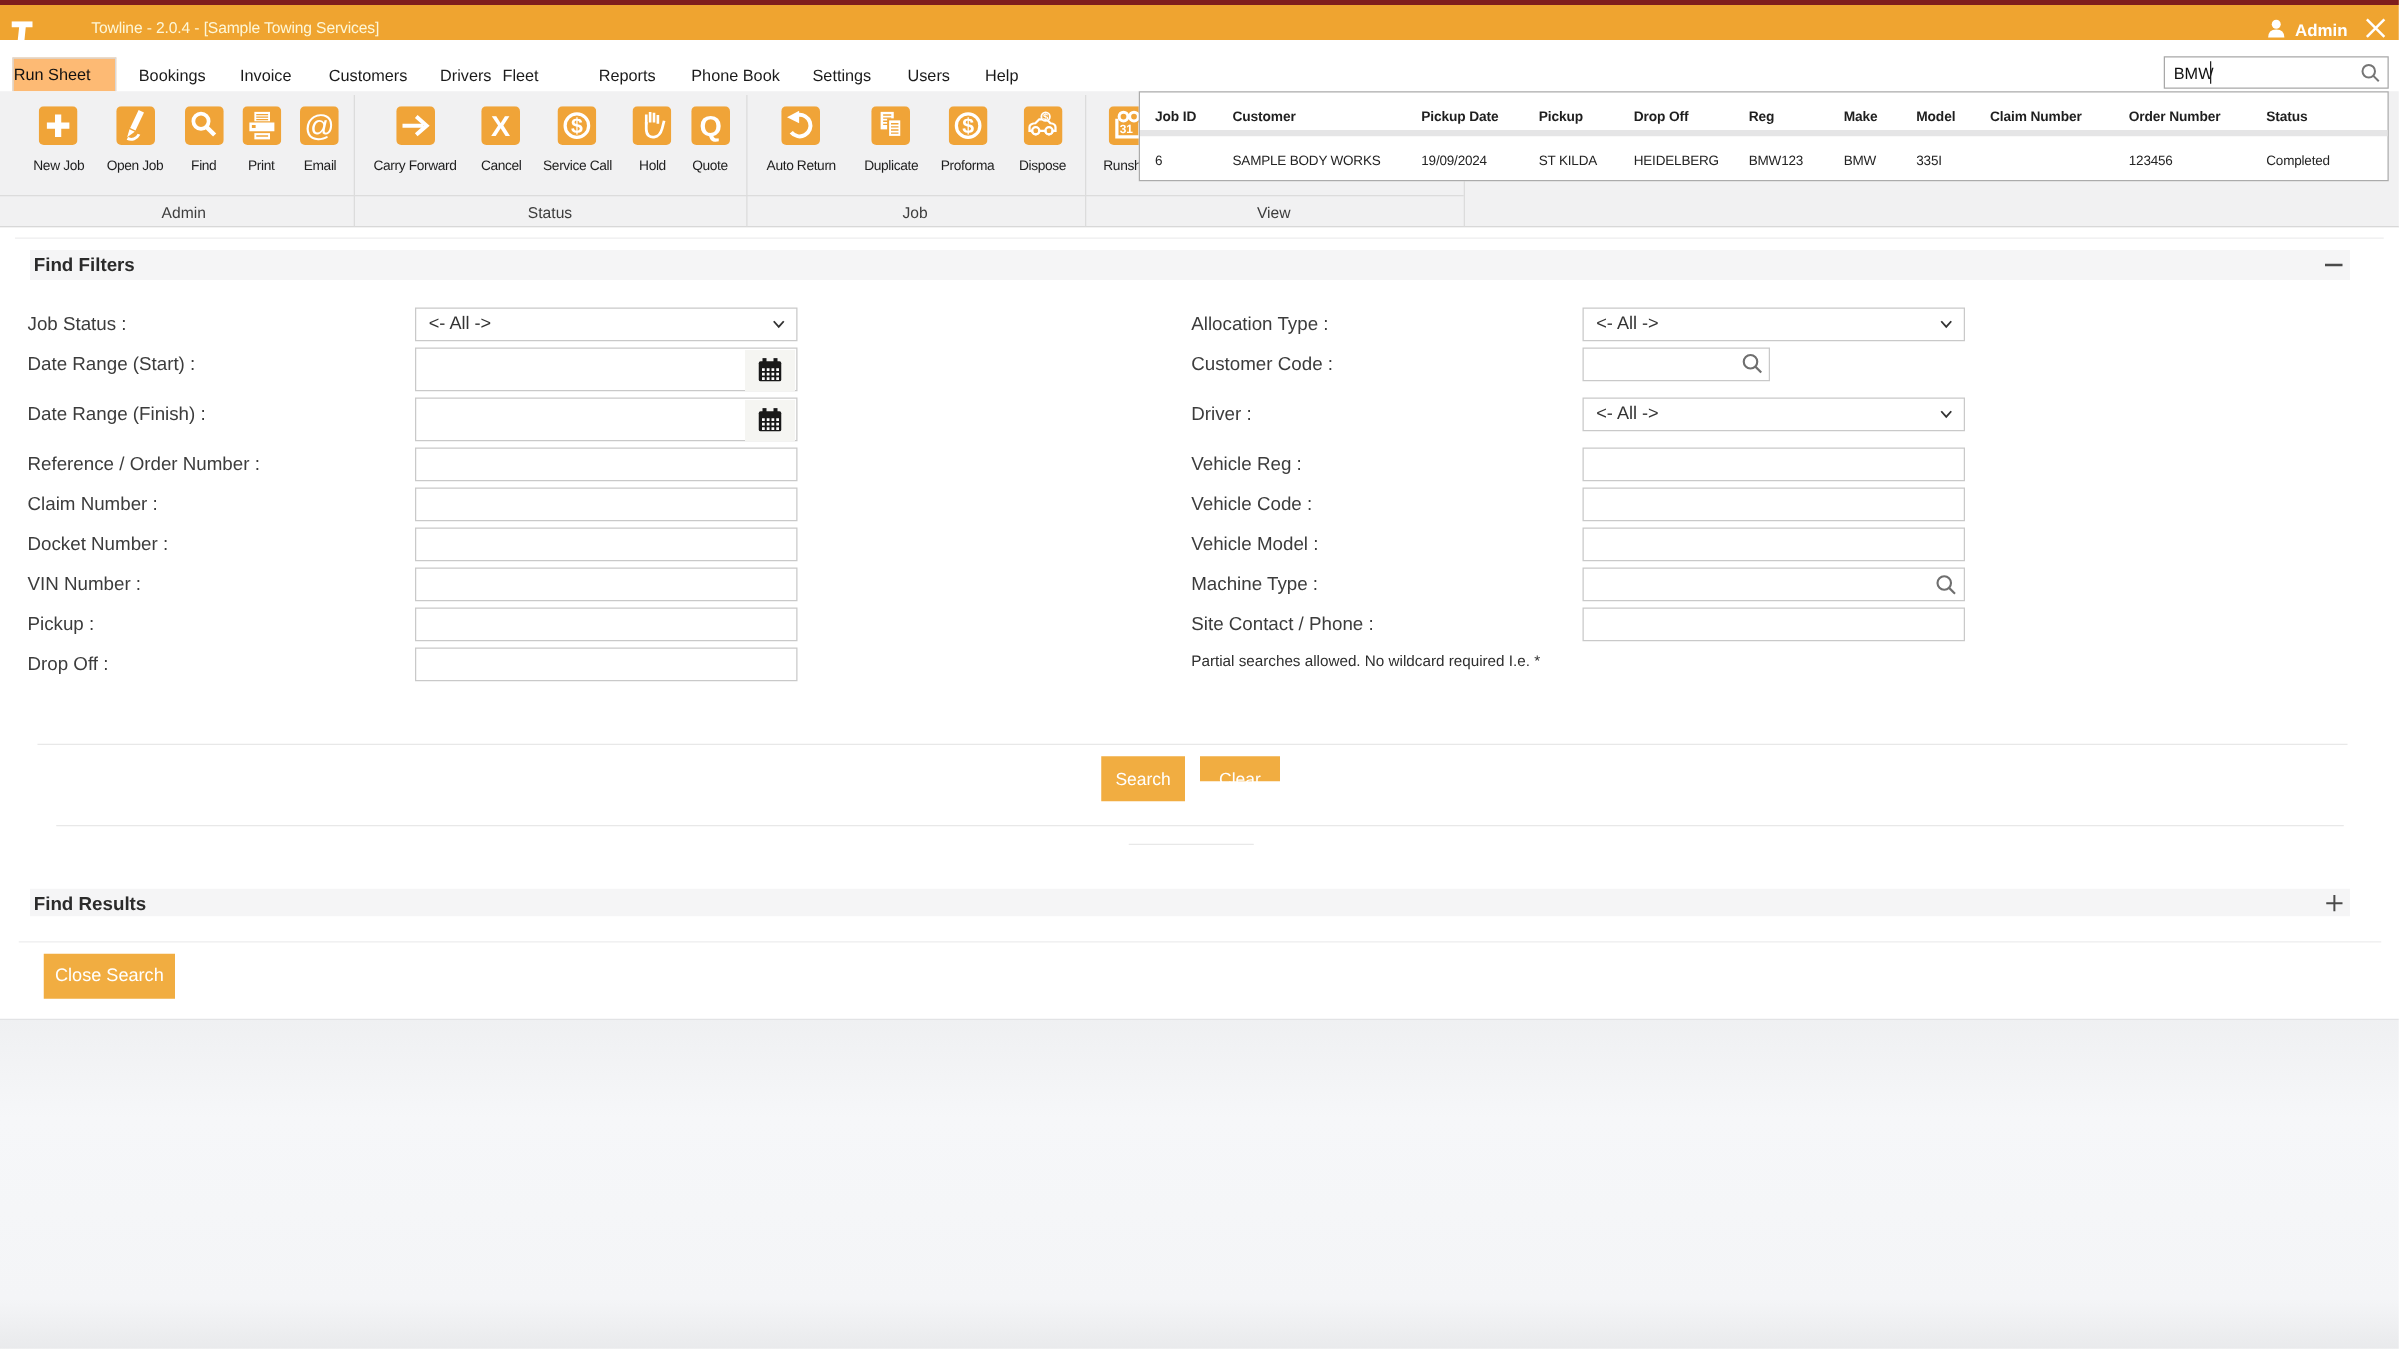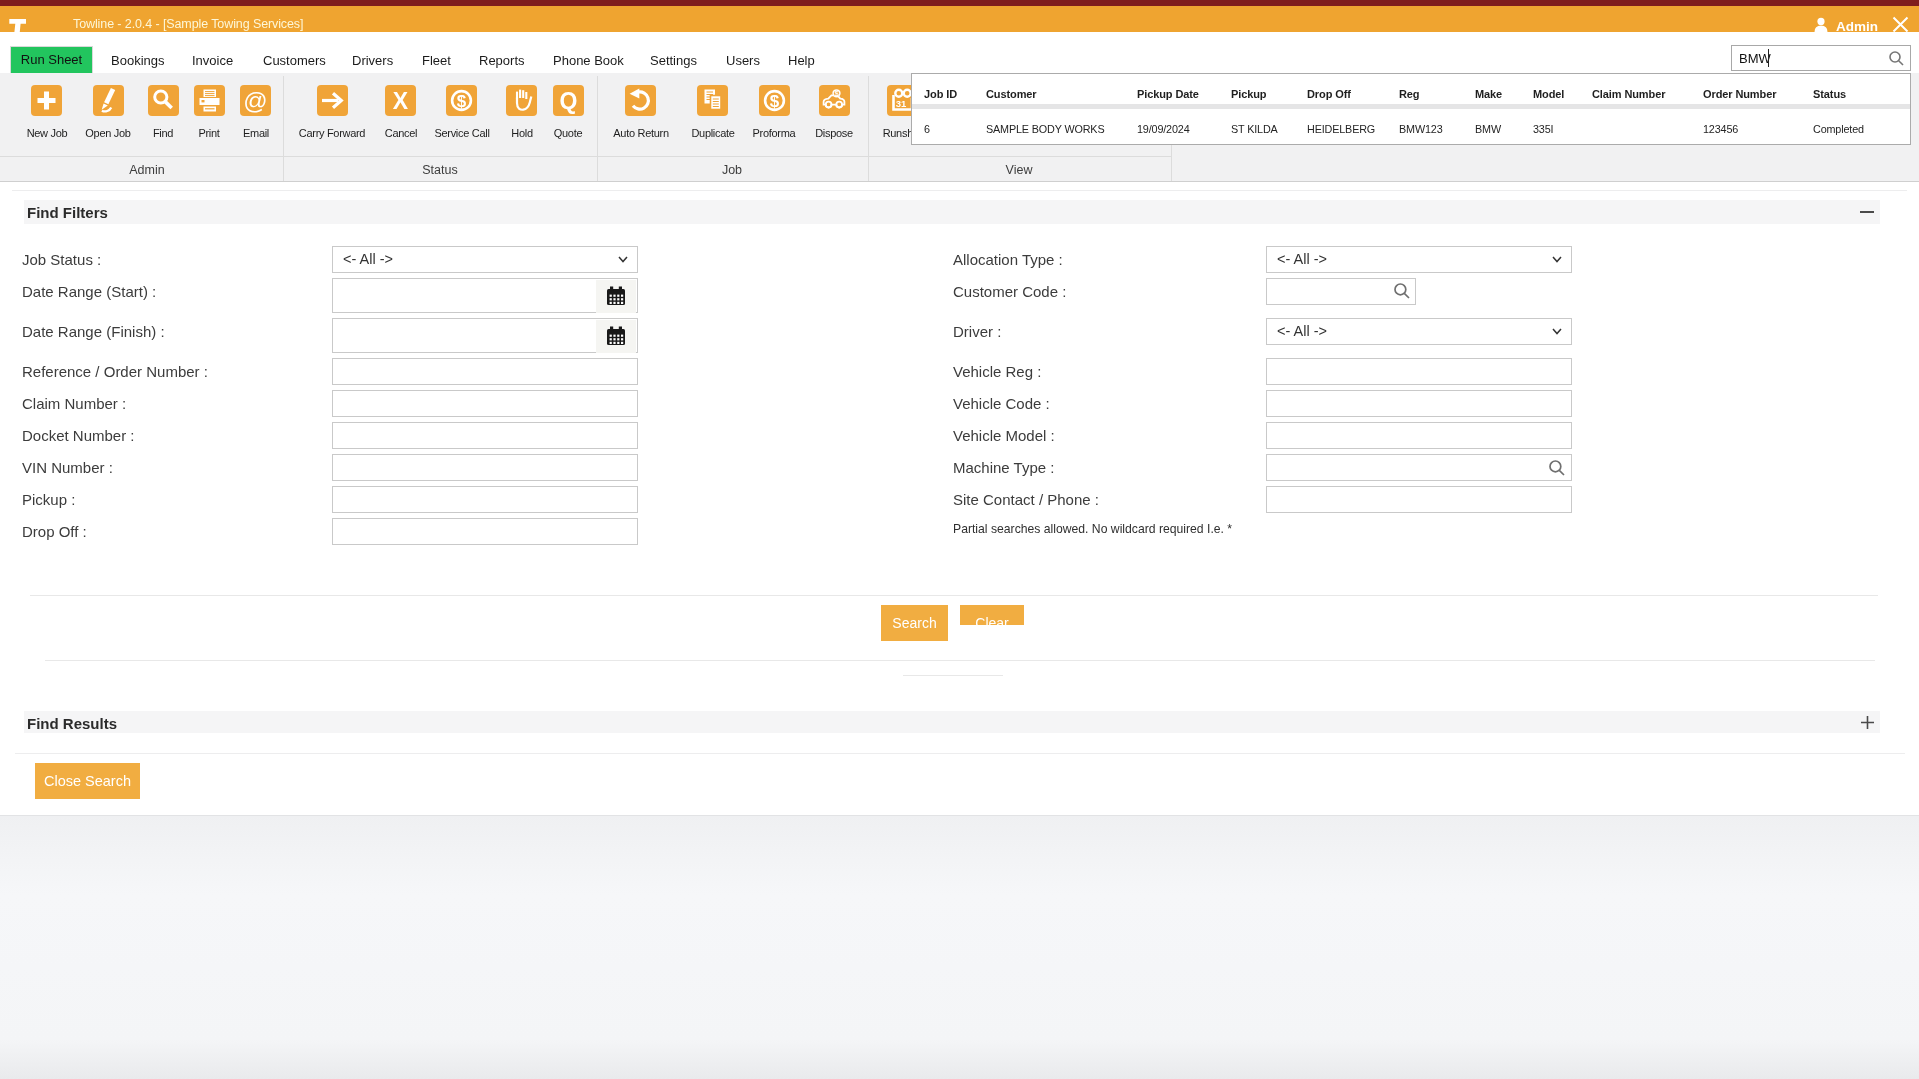--- a/index.html
+++ b/index.html
@@ -1,31 +1,31 @@
 <!DOCTYPE html>
 <html><head>
 <meta charset="utf-8">
 <style>
   * { margin:0; padding:0; box-sizing:border-box; }
   html,body { width:1919px; height:1079px; overflow:hidden; background:#fff;
     font-family:"Liberation Sans", sans-serif; }
 
   
   #titlebar { position:absolute; left:0; top:0; width:1919px; height:32px;
-    background:#efa430; border-top:6px solid #7f1d1d; }
+    background:#efa430; border-top:4px solid #7f1d1d; }
   #apptitle { position:absolute; left:73px; top:11px; font-size:12.5px; color:#fdf7d8; letter-spacing:-0.1px; }
   #adminwrap { position:absolute; left:1812px; top:10px; color:#fff; font-size:13.5px; }
   #xclose { position:absolute; left:1892px; top:10px; }
 
   
   #menubar { position:absolute; left:0; top:38px; width:1919px; height:35px; background:#fff; }
   .mitem { position:absolute; top:15px; font-size:13px; color:#1b1b1b; }
   #tabactive { position:absolute; left:10px; top:8px; width:83px; height:27px;
-    background:#22c55e; border:1px solid #d9d9d9; border-bottom:none;
-    font-size:13px; color:#111; text-align:center; line-height:26px; }
+    background:#fdba74; border:1px solid #d9d9d9; border-bottom:none;
+    font-size:13px; color:#111; line-height:26px; }
   #searchbox { position:absolute; left:1731px; top:7px; width:180px; height:26px;
     background:#fff; border:1px solid #a8a8a8; }
   #searchbox .txt { position:absolute; left:7px; top:5px; font-size:13px; color:#111; }
   #caret { position:absolute; left:36px; top:3px; width:1px; height:18px; background:#222; }
 
   
   #ribbon { position:absolute; left:0; top:73px; width:1919px; height:109px;
     background:#f1f1f2; border-bottom:1px solid #cfcfcf; }
   .vsep { position:absolute; top:3px; width:1px; height:105px; background:#dcdcdc; }
   #grprow { position:absolute; left:0; top:83px; width:1171px; height:25px;
@@ -82,21 +82,21 @@
     </svg>
   </div>
 </div>
 
 <div id="menubar">
   <div id="tabactive">Run Sheet</div>
   <div class="mitem" style="left:111px">Bookings</div>
   <div class="mitem" style="left:192px">Invoice</div>
   <div class="mitem" style="left:263px">Customers</div>
   <div class="mitem" style="left:352px">Drivers</div>
-  <div class="mitem" style="left:422px">Fleet</div>
+  <div class="mitem" style="left:402px">Fleet</div>
   <div class="mitem" style="left:479px">Reports</div>
   <div class="mitem" style="left:553px">Phone Book</div>
   <div class="mitem" style="left:650px">Settings</div>
   <div class="mitem" style="left:726px">Users</div>
   <div class="mitem" style="left:788px">Help</div>
   <div id="searchbox">
     <div class="txt">BMW</div>
     <div id="caret"></div>
     <svg width="17" height="17" viewBox="0 0 17 17" style="position:absolute;right:5px;top:4px">
       <circle cx="7" cy="7" r="5" fill="none" stroke="#767676" stroke-width="1.6"></circle>

